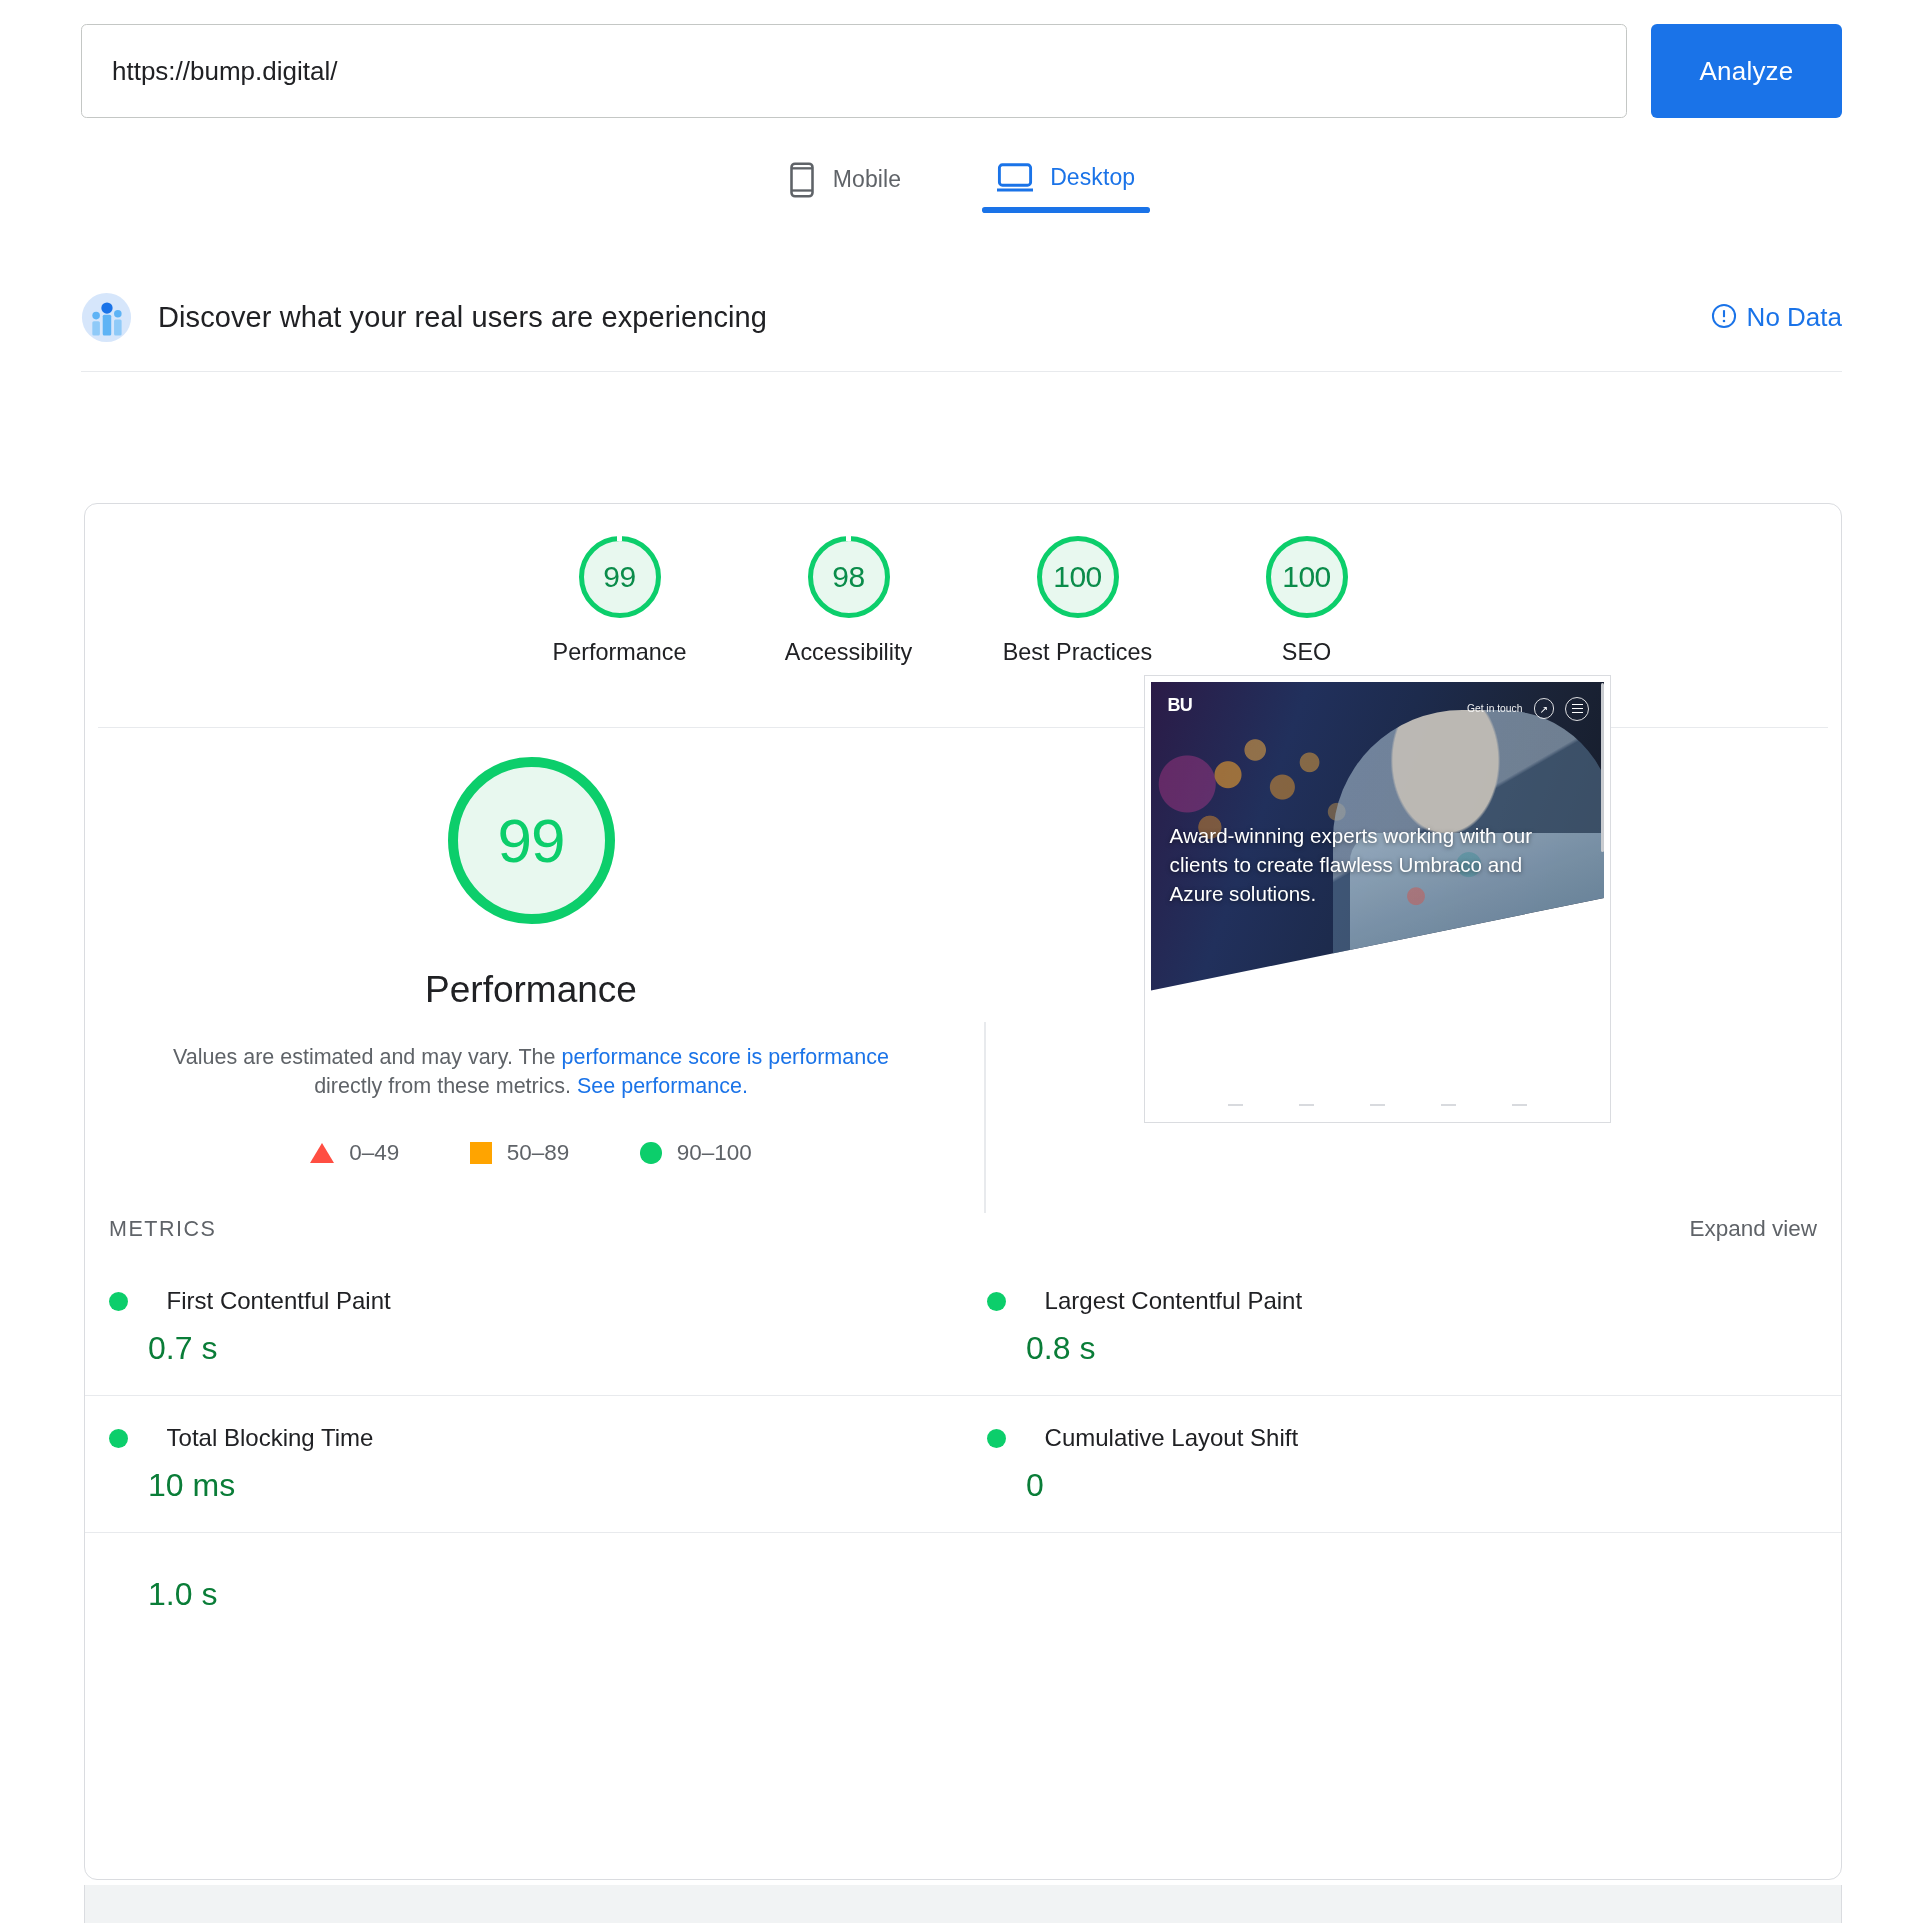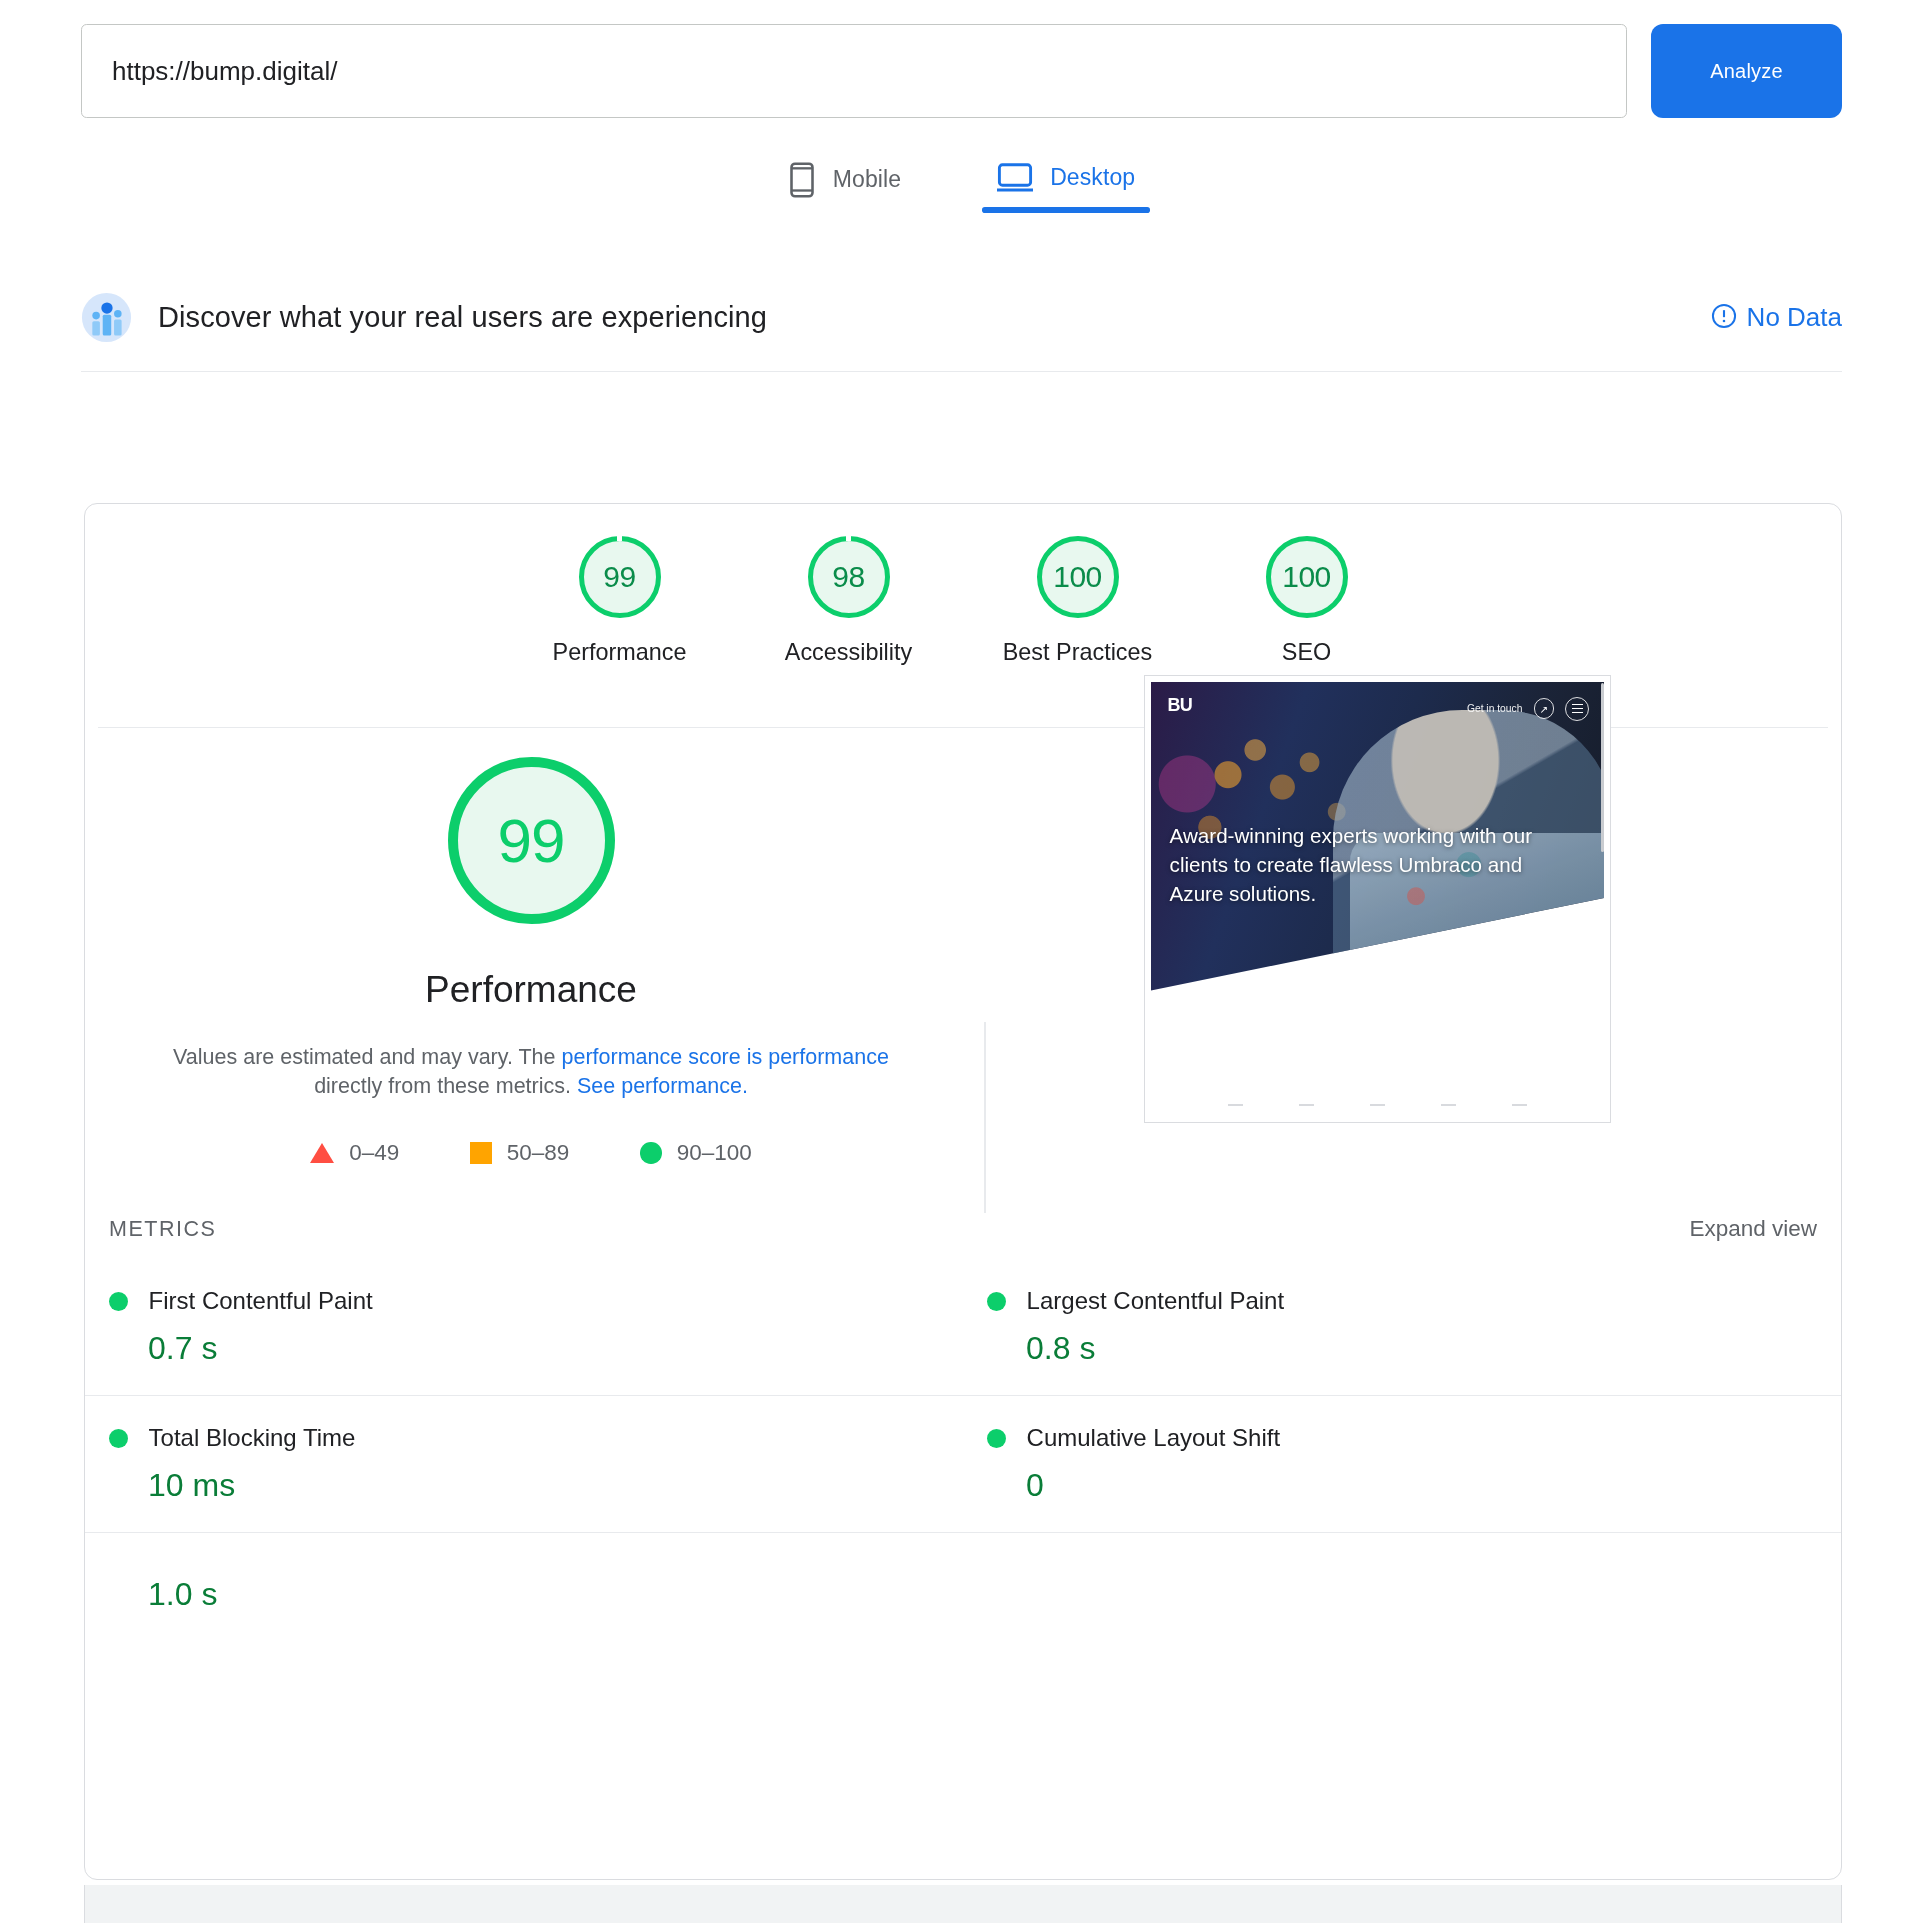--- a/index.html
+++ b/index.html
@@ -29,23 +29,23 @@
     font-size: 26px;
     color: #202124;
     padding: 0 30px;
     outline: none;
   }
   .analyze-btn {
     width: 191px;
     background: #1a73e8;
     color: #ffffff;
     border: none;
-    border-radius: 12px;
+    border-radius: 6px;
     font-family: "Liberation Sans", sans-serif;
-    font-size: 20px;
+    font-size: 26px;
     font-weight: 500;
     cursor: pointer;
     letter-spacing: 0.2px;
   }
 
   
   .devicetabs {
     position: absolute;
     left: 0; top: 156px;
     width: 1923px;
@@ -257,21 +257,21 @@
   }
   .mcell {
     padding: 28px 24px 28px 24px;
     border-bottom:0.9px solid #e8eaed;
     min-height: 122px;
     cursor:pointer;
   }
   .mcell.nb { border-bottom: none; }
   .mcell .mlab { display:flex; align-items:center; gap:20.6px; }
   .mcell .dot { width:19px;height:19px;border-radius:50%;background:#0cce6b; flex:none; }
-  .mcell .mname { font-size:24px; color:#202124; }
+  .mcell .mname { font-size:24px; color:#202124;margin-left:18px; }
   .mcell .mval { margin-top: 15px; margin-left: 39px; font-size: 32px; color:#0a7d38; font-weight:400; }
 
   
   .bottomstrip {
     position:absolute; left:84px; top:1885px; width:1758px; height:38px;
     background:#f1f3f4; border-left:0.9px solid #dadce0; border-right:0.9px solid #dadce0;
   }
 </style>
 </head>
 <body>

